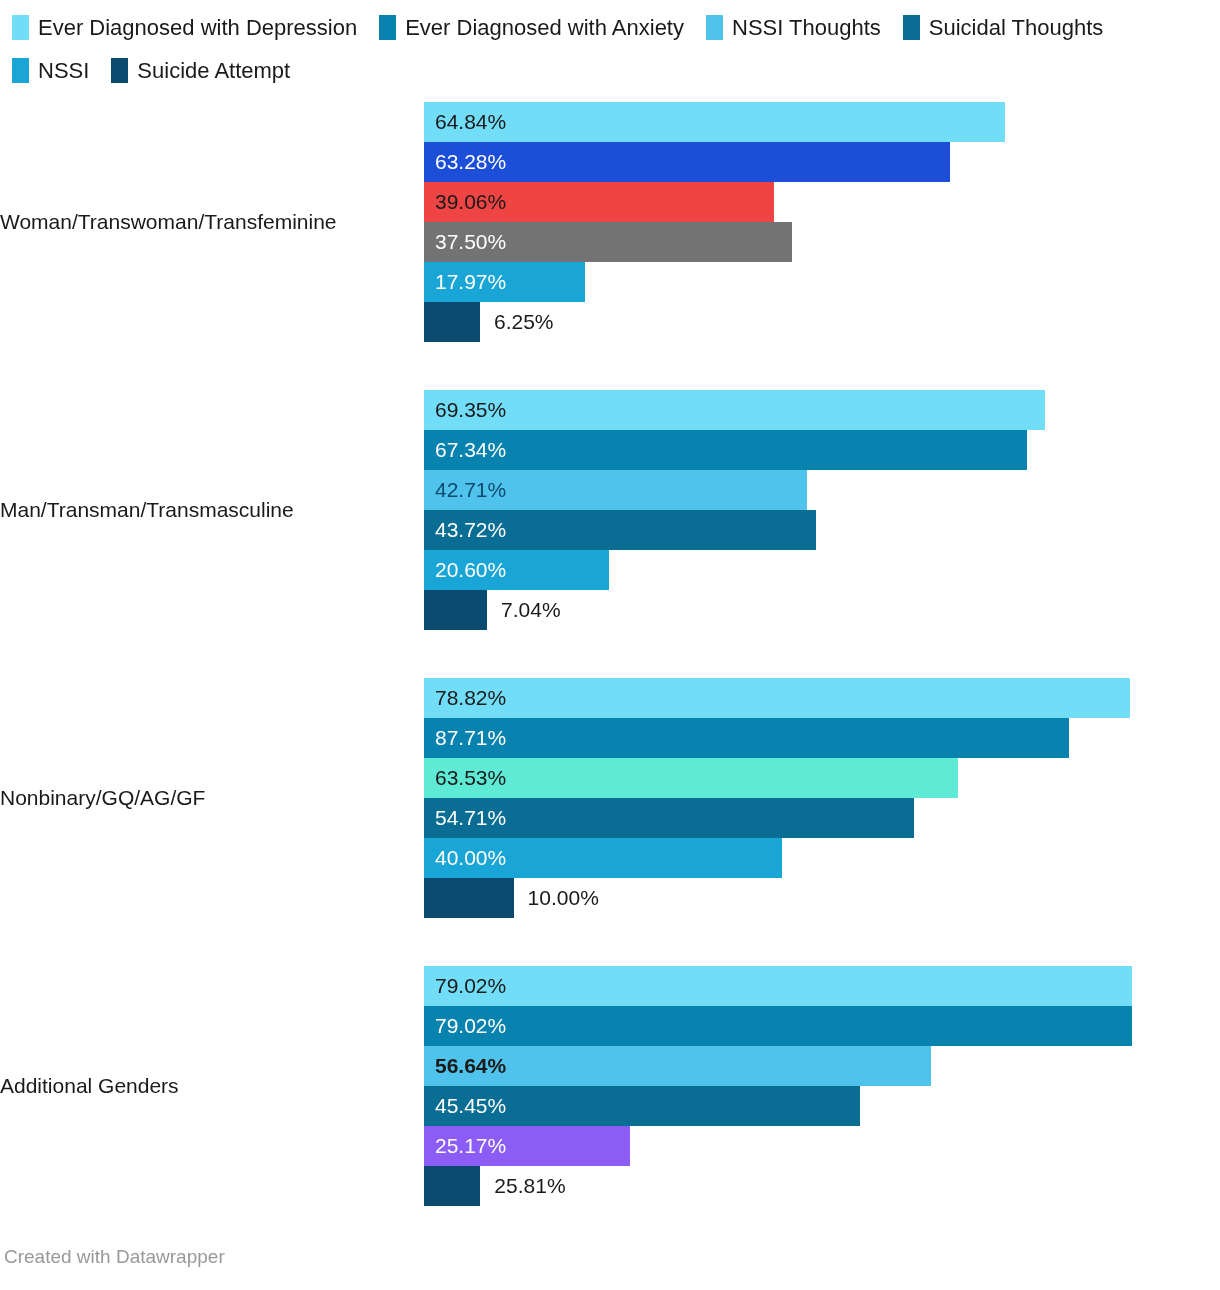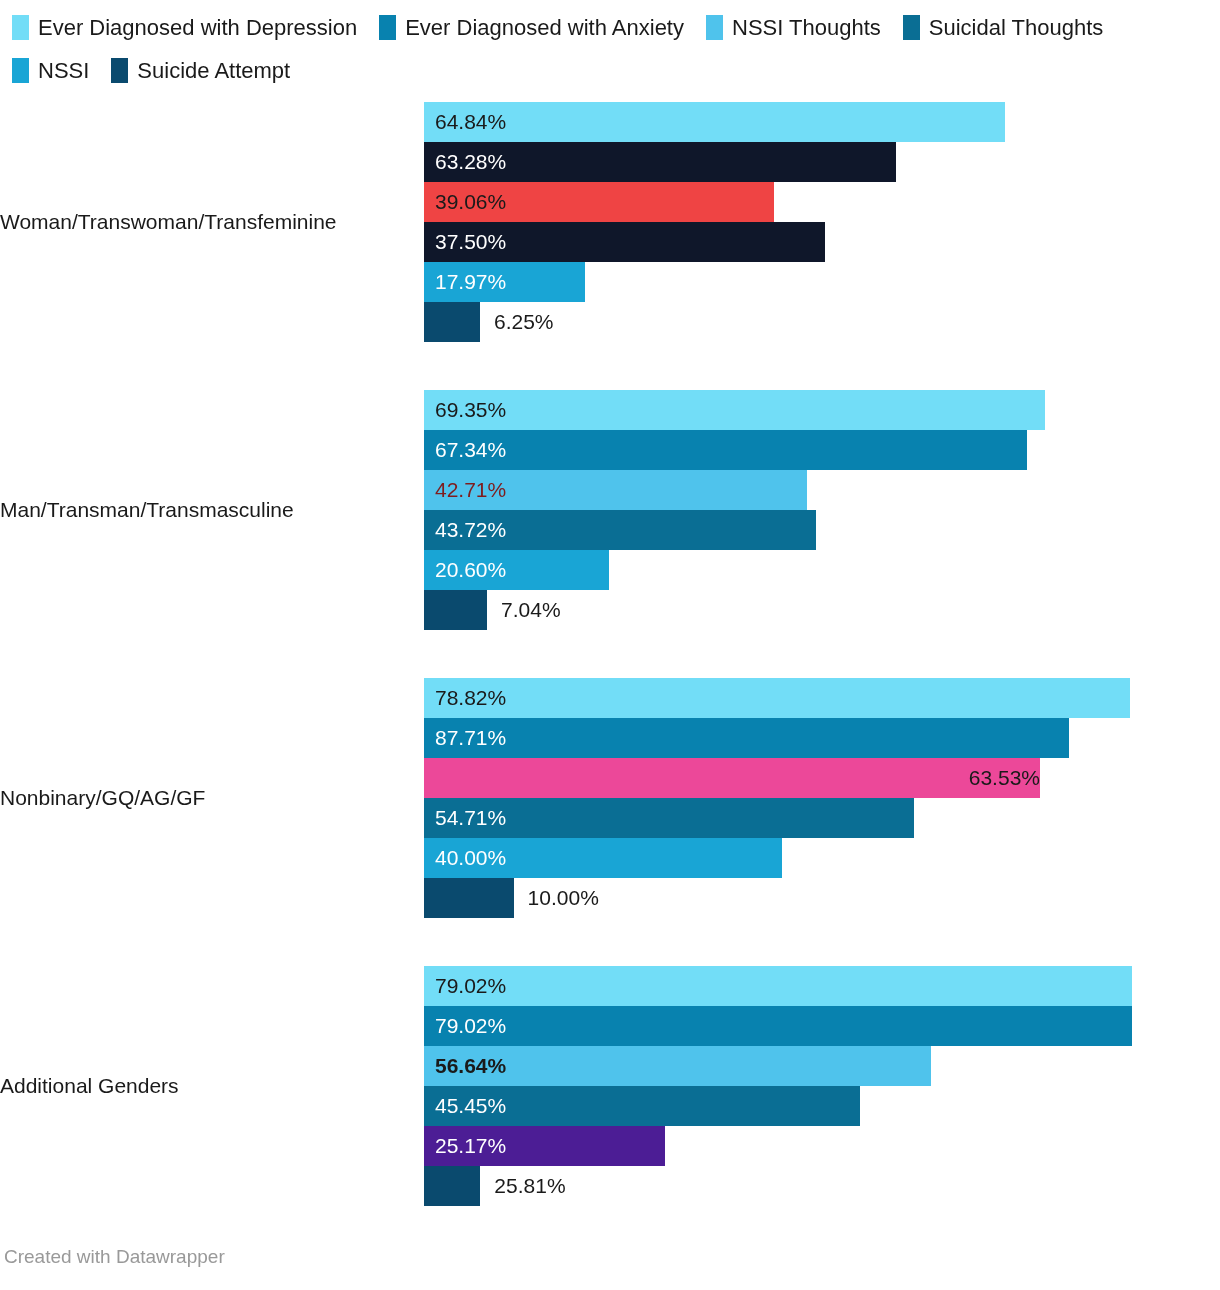--- a/index.html
+++ b/index.html
@@ -109,31 +109,31 @@
 <div id="chart">
     <div class="group">
       <div class="group-label">Woman/Transwoman/Transfeminine</div>
       <div class="bars">
         <div class="bar-row">
           <div class="bar" style="background: rgb(114, 221, 247); width: 580.966px;">
             <span class="bar-value-in" style="color: rgb(26, 26, 26);">64.84%</span>
           </div>
         </div>
         <div class="bar-row">
-          <div class="bar" style="background: #0f172a; width: 472px;">
+          <div class="bar" style="background: #1d4ed8; width: 526px;">
             <span class="bar-value-in" style="color: rgb(255, 255, 255);">63.28%</span>
           </div>
         </div>
         <div class="bar-row">
           <div class="bar" style="background: #ef4444; width: 349.978px;">
             <span class="bar-value-in" style="color: rgb(26, 26, 26);">39.06%</span>
           </div>
         </div>
         <div class="bar-row">
-          <div class="bar" style="background: #0f172a; width: 401px;">
+          <div class="bar" style="background: #737373; width: 368px;">
             <span class="bar-value-in" style="color: rgb(255, 255, 255);">37.50%</span>
           </div>
         </div>
         <div class="bar-row">
           <div class="bar" style="background: rgb(25, 165, 213); width: 161.011px;">
             <span class="bar-value-in" style="color: rgb(255, 255, 255);">17.97%</span>
           </div>
         </div>
         <div class="bar-row">
           <div class="bar" style="background: rgb(10, 74, 110); width: 56px;"></div>
@@ -149,21 +149,21 @@
             <span class="bar-value-in" style="color: rgb(26, 26, 26);">69.35%</span>
           </div>
         </div>
         <div class="bar-row">
           <div class="bar" style="background: rgb(8, 130, 175); width: 603.366px;">
             <span class="bar-value-in" style="color: rgb(255, 255, 255);">67.34%</span>
           </div>
         </div>
         <div class="bar-row">
           <div class="bar" style="background: rgb(79, 195, 236); width: 382.682px;">
-            <span class="bar-value-in" style="color: #7f1d1d;">42.71%</span>
+            <span class="bar-value-in" style="color: #0c4a6e;">42.71%</span>
           </div>
         </div>
         <div class="bar-row">
           <div class="bar" style="background: rgb(10, 110, 148); width: 391.731px;">
             <span class="bar-value-in" style="color: rgb(255, 255, 255);">43.72%</span>
           </div>
         </div>
         <div class="bar-row">
           <div class="bar" style="background: rgb(25, 165, 213); width: 184.576px;">
             <span class="bar-value-in" style="color: rgb(255, 255, 255);">20.60%</span>
@@ -182,21 +182,21 @@
           <div class="bar" style="background: rgb(114, 221, 247); width: 706.227px;">
             <span class="bar-value-in" style="color: rgb(26, 26, 26);">78.82%</span>
           </div>
         </div>
         <div class="bar-row">
           <div class="bar" style="background: rgb(8, 130, 175); width: 645px;">
             <span class="bar-value-in" style="color: rgb(255, 255, 255);">87.71%</span>
           </div>
         </div>
         <div class="bar-row">
-          <div class="bar" style="background: #ec4899; width: 616px; justify-content: flex-end;">
+          <div class="bar" style="background: #5eead4; width: 534px;">
             <span class="bar-value-in" style="color: rgb(26, 26, 26);">63.53%</span>
           </div>
         </div>
         <div class="bar-row">
           <div class="bar" style="background: rgb(10, 110, 148); width: 490.202px;">
             <span class="bar-value-in" style="color: rgb(255, 255, 255);">54.71%</span>
           </div>
         </div>
         <div class="bar-row">
           <div class="bar" style="background: rgb(25, 165, 213); width: 358.4px;">
@@ -226,21 +226,21 @@
           <div class="bar" style="background: rgb(79, 195, 236); width: 507.494px;">
             <span class="bar-value-in" style="color: rgb(26, 26, 26); font-weight: bold;">56.64%</span>
           </div>
         </div>
         <div class="bar-row">
           <div class="bar" style="background: rgb(10, 110, 148); width: 436px;">
             <span class="bar-value-in" style="color: rgb(255, 255, 255);">45.45%</span>
           </div>
         </div>
         <div class="bar-row">
-          <div class="bar" style="background: #4c1d95; width: 241px;">
+          <div class="bar" style="background: #8b5cf6; width: 206px;">
             <span class="bar-value-in" style="color: rgb(255, 255, 255);">25.17%</span>
           </div>
         </div>
         <div class="bar-row">
           <div class="bar" style="background: rgb(10, 74, 110); width: 56.3584px;"></div>
           <span class="bar-value-out" style="color: rgb(26, 26, 26);">25.81%</span>
         </div>
       </div>
     </div>
   </div>

